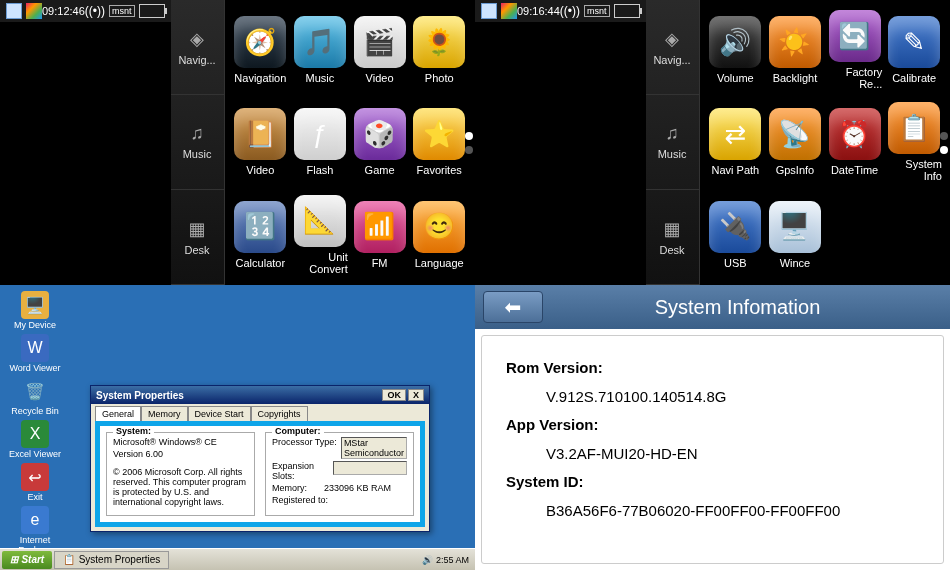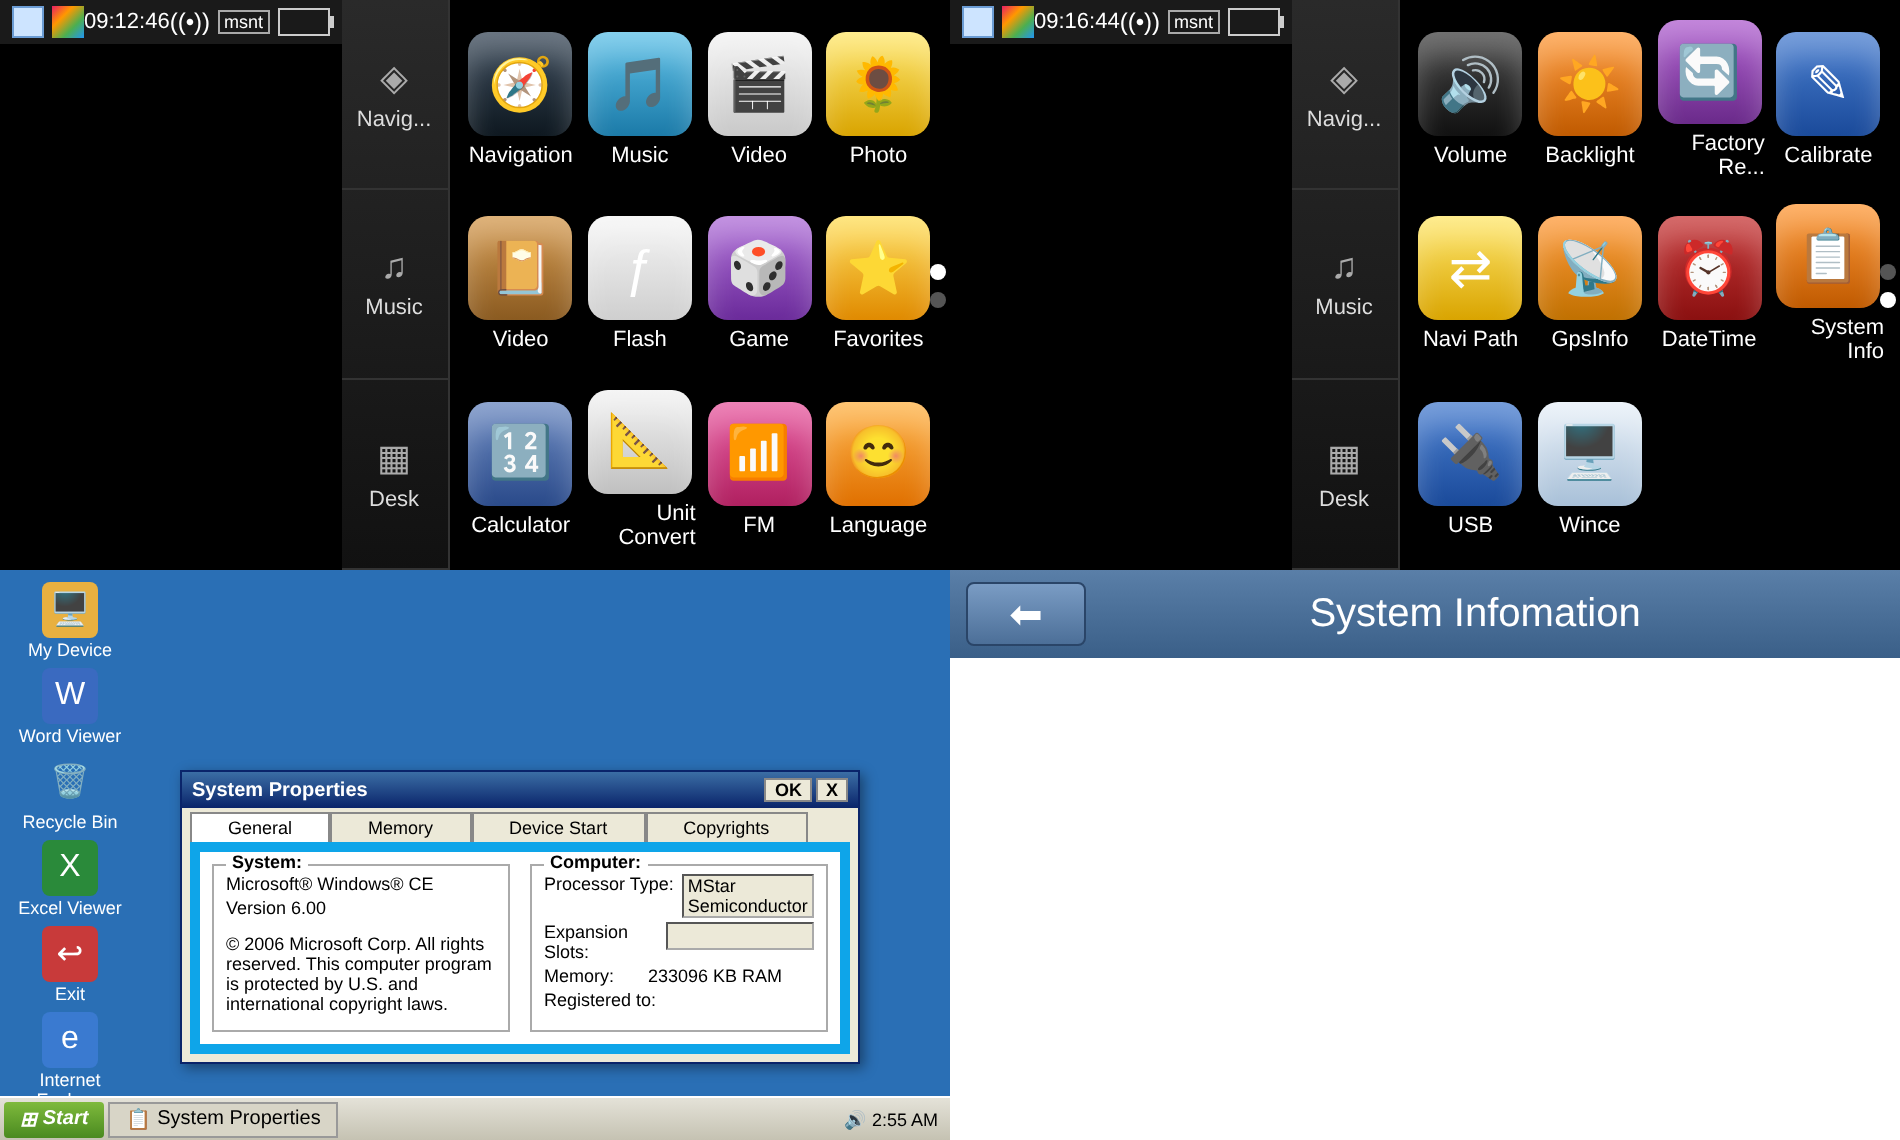--- a/index.html
+++ b/index.html
@@ -31,21 +31,21 @@
 
 .wince { background: #2a6fb5; position: relative; }
 .desk-icons { position: absolute; top: 6px; left: 6px; display: flex; flex-direction: column; gap: 4px; }
 .dicon { width: 58px; display: flex; flex-direction: column; align-items: center; gap: 1px; color: #fff; font-size: 9px; text-align: center; cursor: pointer; }
 .dicon .di { width: 28px; height: 28px; border-radius: 4px; display: flex; align-items: center; justify-content: center; font-size: 16px; }
 .window { position: absolute; top: 100px; left: 90px; width: 340px; background: #ece9d8; border: 1px solid #0a246a; font-size: 10px; box-shadow: 2px 2px 6px rgba(0,0,0,.4); }
 .titlebar { background: linear-gradient(#3b6ea5,#0a246a); color: #fff; padding: 3px 5px; display: flex; align-items: center; justify-content: space-between; font-weight: bold; }
 .tb-btns { display: flex; gap: 2px; }
 .tb-btn { background: #ece9d8; color: #000; font-size: 9px; padding: 0 4px; border: 1px solid #888; cursor: pointer; }
 .tabs { display: flex; background: #ece9d8; padding: 2px 4px 0; gap: 0; }
-.tab { padding: 2px 18px; border: 1px solid #888; border-bottom: none; background: #ece9d8; font-size: 9px; cursor: pointer; }
+.tab { padding: 2px 6px; border: 1px solid #888; border-bottom: none; background: #ece9d8; font-size: 9px; cursor: pointer; }
 .tab.active { background: #fff; position: relative; z-index: 2; }
 .win-body { background: #fff; border: 5px solid #0ea5e9; margin: 0 4px 4px; padding: 6px; display: flex; gap: 10px; }
 .fieldset { border: 1px solid #aaa; padding: 4px 6px 6px; flex: 1; position: relative; }
 .fieldset .legend { position: absolute; top: -7px; left: 6px; background: #fff; padding: 0 3px; font-size: 9px; font-weight: bold; }
 .fld-row { font-size: 9px; margin-bottom: 2px; }
 .taskbar { position: absolute; bottom: 0; left: 0; right: 0; height: 22px; background: linear-gradient(#e4e2d8,#c5c2b2); border-top: 1px solid #fff; display: flex; align-items: center; font-size: 10px; }
 .start { height: 18px; padding: 0 8px; background: linear-gradient(#7fba3c,#4a8a20); color: #fff; display: flex; align-items: center; font-style: italic; font-weight: bold; margin: 0 2px; border-radius: 2px; cursor: pointer; }
 .task-item { height: 18px; padding: 0 8px; background: #d8d5c7; border: 1px solid #999; display: flex; align-items: center; cursor: pointer; }
 .tray { margin-left: auto; padding: 0 6px; font-size: 9px; }
 
@@ -301,13 +301,21 @@
     <div class="task-item">📋 <span style="margin-left:3px">System Properties</span></div>
     <div class="tray">🔊 <span>2:55 AM</span></div>
   </div>
 </div>
 
 <div class="panel sysinfo">
   <div class="si-header">
     <div class="si-back">⬅</div>
     <div class="si-title">System Infomation</div>
   </div>
+  <div class="si-body">
+    <div class="lbl">Rom Version:</div>
+    <div class="val">V.912S.710100.140514.8G</div>
+    <div class="lbl">App Version:</div>
+    <div class="val">V3.2AF-MUI20-HD-EN</div>
+    <div class="lbl">System ID:</div>
+    <div class="val">B36A56F6-77B06020-FF00FF00-FF00FF00</div>
+  </div>
 </div>
 
 </body></html>

